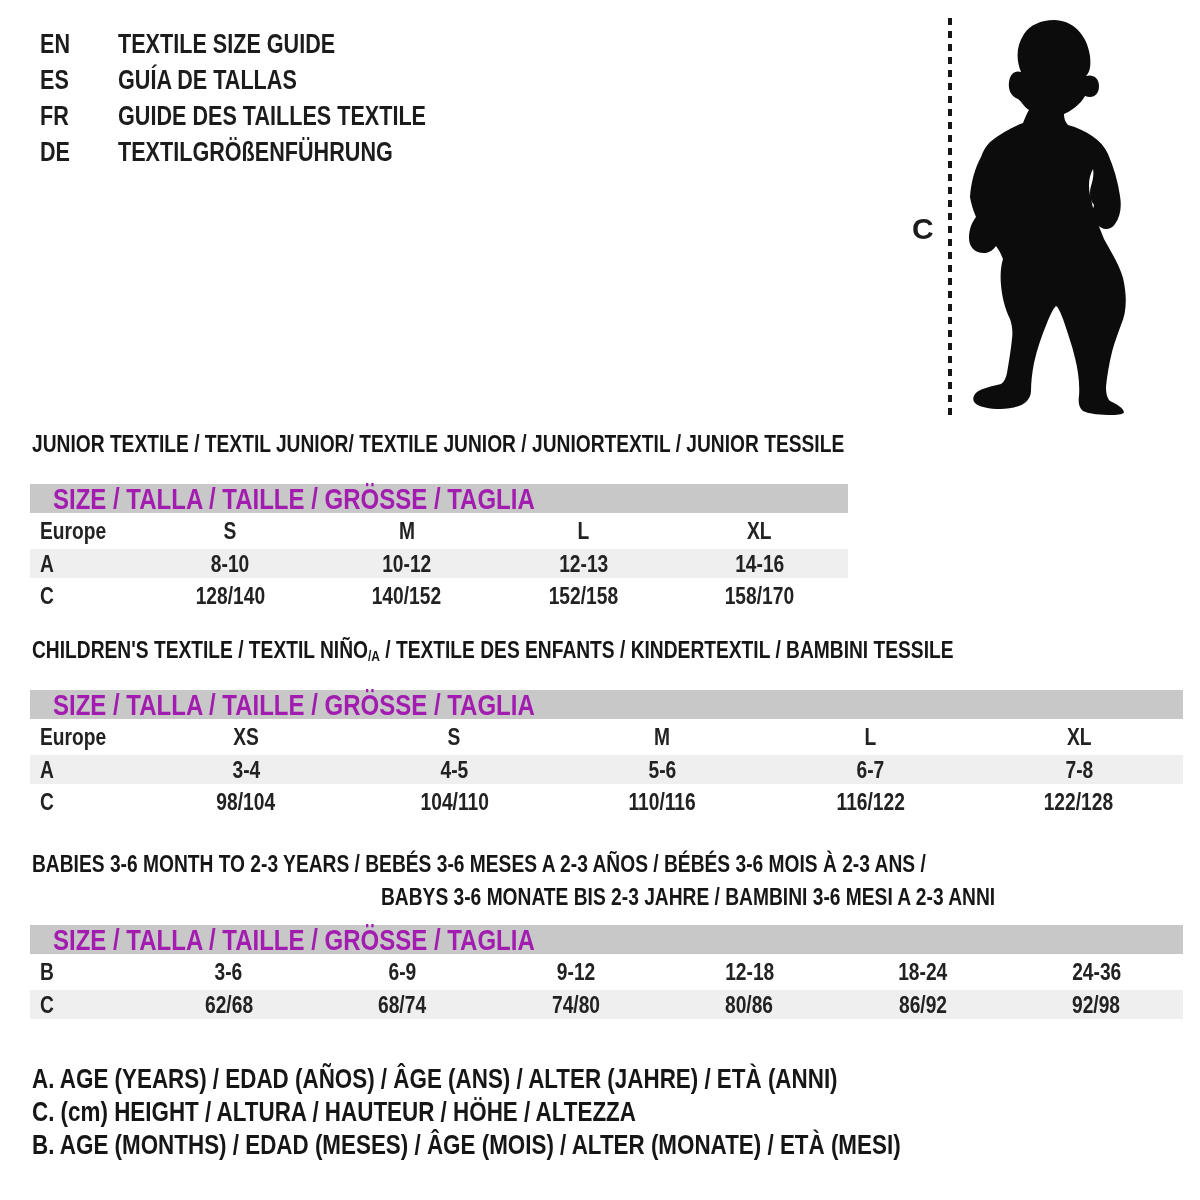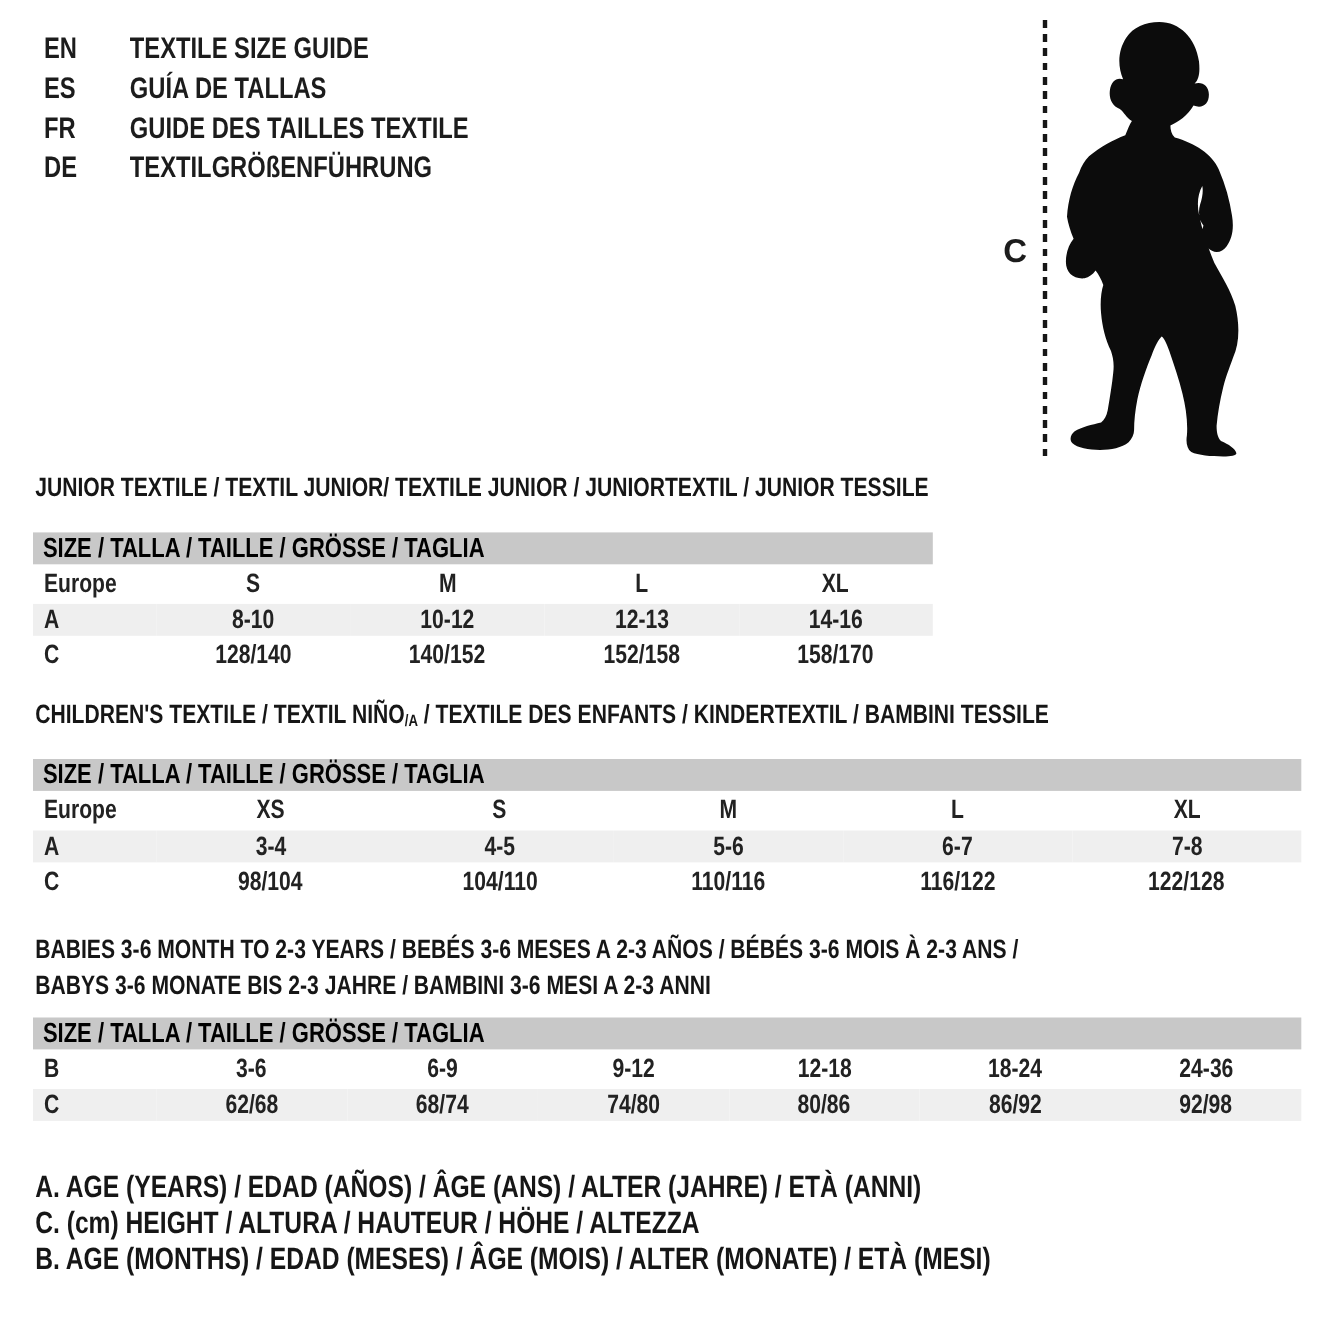--- a/index.html
+++ b/index.html
@@ -24,31 +24,31 @@
     position:absolute;left:948px;top:18px;width:4px;height:397px;
     background:repeating-linear-gradient(180deg,var(--ink,#161616) 0 7px,transparent 7px 13px);
   }
   .measure-c{position:absolute;left:912px;top:212px;font-size:30px;color:#1c1c1c;}
   .toddler{position:absolute;left:966px;top:12px;}
 
   
   .section-title{position:absolute;font-size:24px;color:#161616;line-height:26px;}
   #junior-title{left:32px;top:431px;}
   #children-title{left:32px;top:637px;}
-  #babies-title{left:32px;top:847px;line-height:33px;}
+  #babies-title{left:32px;top:847px;line-height:33px;text-align:right;}
   sub.subslash{font-size:15px;vertical-align:-3px;}
 
   
   .size-table{position:absolute;}
   #junior-table{left:30px;top:484px;width:818px;}
   #children-table{left:30px;top:690px;width:1153px;}
   #babies-table{left:30px;top:925px;width:1153px;}
   .size-band{
     height:29px;background:var(--band,#c8c8c8);
-    padding-left:9px;font-size:25px;line-height:29px;color:#000000;
+    padding-left:23px;font-size:30px;line-height:29px;color:#a21caf;
   }
   .size-table table{width:100%;border-collapse:collapse;table-layout:fixed;}
   .size-table col.label-col{width:112px;}
   .size-table td{font-size:24px;color:#222;text-align:center;padding:0;}
   .size-table td.row-label{text-align:left;padding-left:10px;}
   .size-table tr{height:36px;}
   .size-table tr.shaded{height:29px;background:var(--shade,#efefef);}
 
   
   .footnotes{position:absolute;left:32px;top:1062px;}

